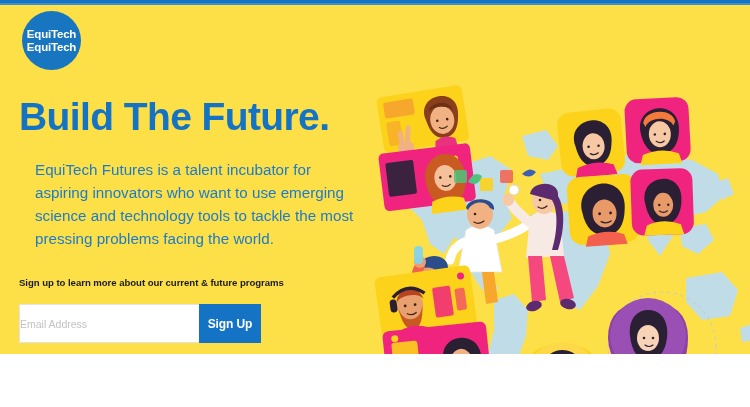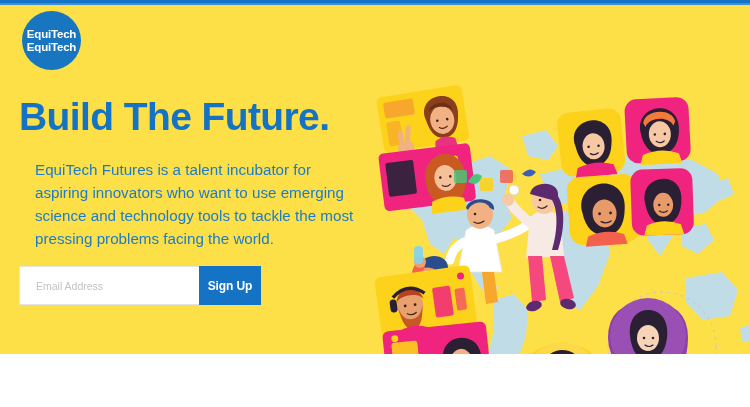--- a/index.html
+++ b/index.html
@@ -95,21 +95,21 @@
   }
   .email-input {
     flex: 1 1 auto;
     box-sizing: border-box;
     border: 1px solid #e3e3e3;
     background: #ffffff;
     outline: none;
     font-family: "Liberation Sans", sans-serif;
     font-size: 10.5px;
     color: #3a3a3a;
-    padding: 0 0 0 16px;
+    padding: 0 0 0 0;
     border-right: none;
   }
   .email-input::placeholder { color: #c2c2c2; }
   .signup-btn {
     flex: 0 0 62px;
     width: 62px;
     border: none;
     background: #1473c4;
     color: #ffffff;
     font-family: "Liberation Sans", sans-serif;
@@ -140,20 +140,21 @@
 
   <div class="logo">
     <span class="logo-line1">EquiTech</span>
     <span class="logo-line2">EquiTech</span>
   </div>
 
   <div class="left-col">
     <h1 class="headline">Build The Future.</h1>
     <p class="lede">EquiTech Futures is a talent incubator for aspiring innovators who want to use emerging science and technology tools to tackle the most pressing problems facing the world.</p>
 
+    <div class="signup-caption">Sign up to learn more about our current &amp; future programs</div>
 
     <div class="form-row">
       <input class="email-input" type="text" placeholder="Email Address" style="">
       <button class="signup-btn">Sign Up</button>
     </div>
   </div>
 
   <div class="illustration">
     <svg width="388" height="329" viewBox="0 0 388 329" xmlns="http://www.w3.org/2000/svg">
       <defs>

